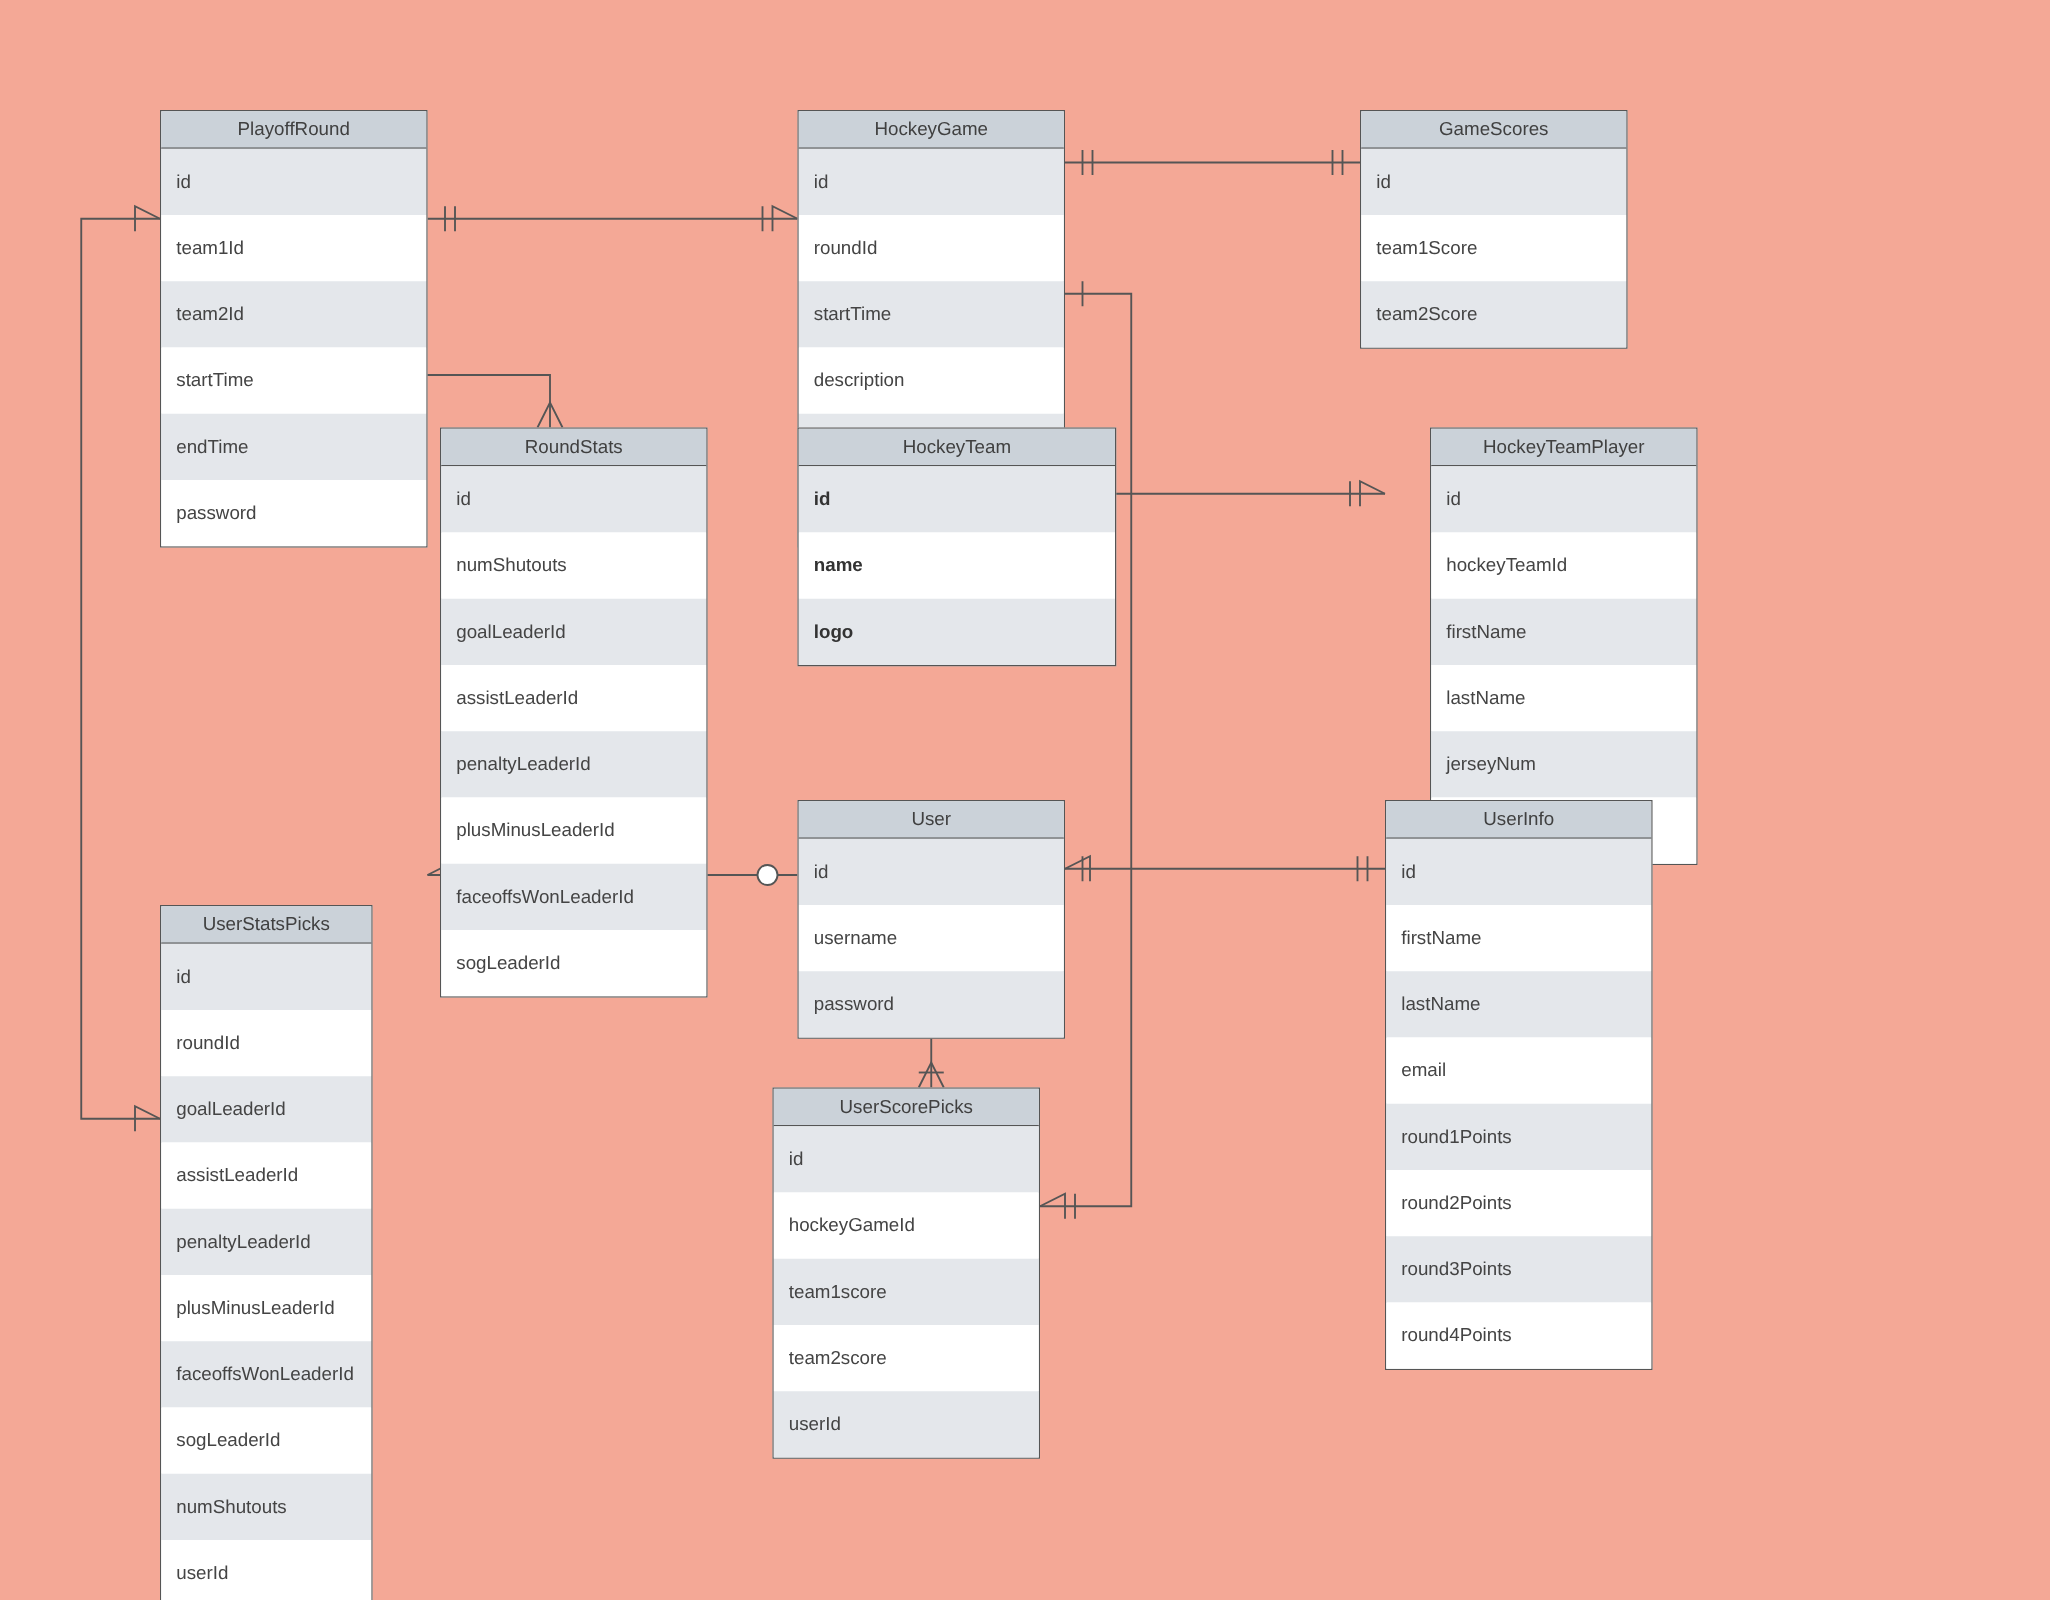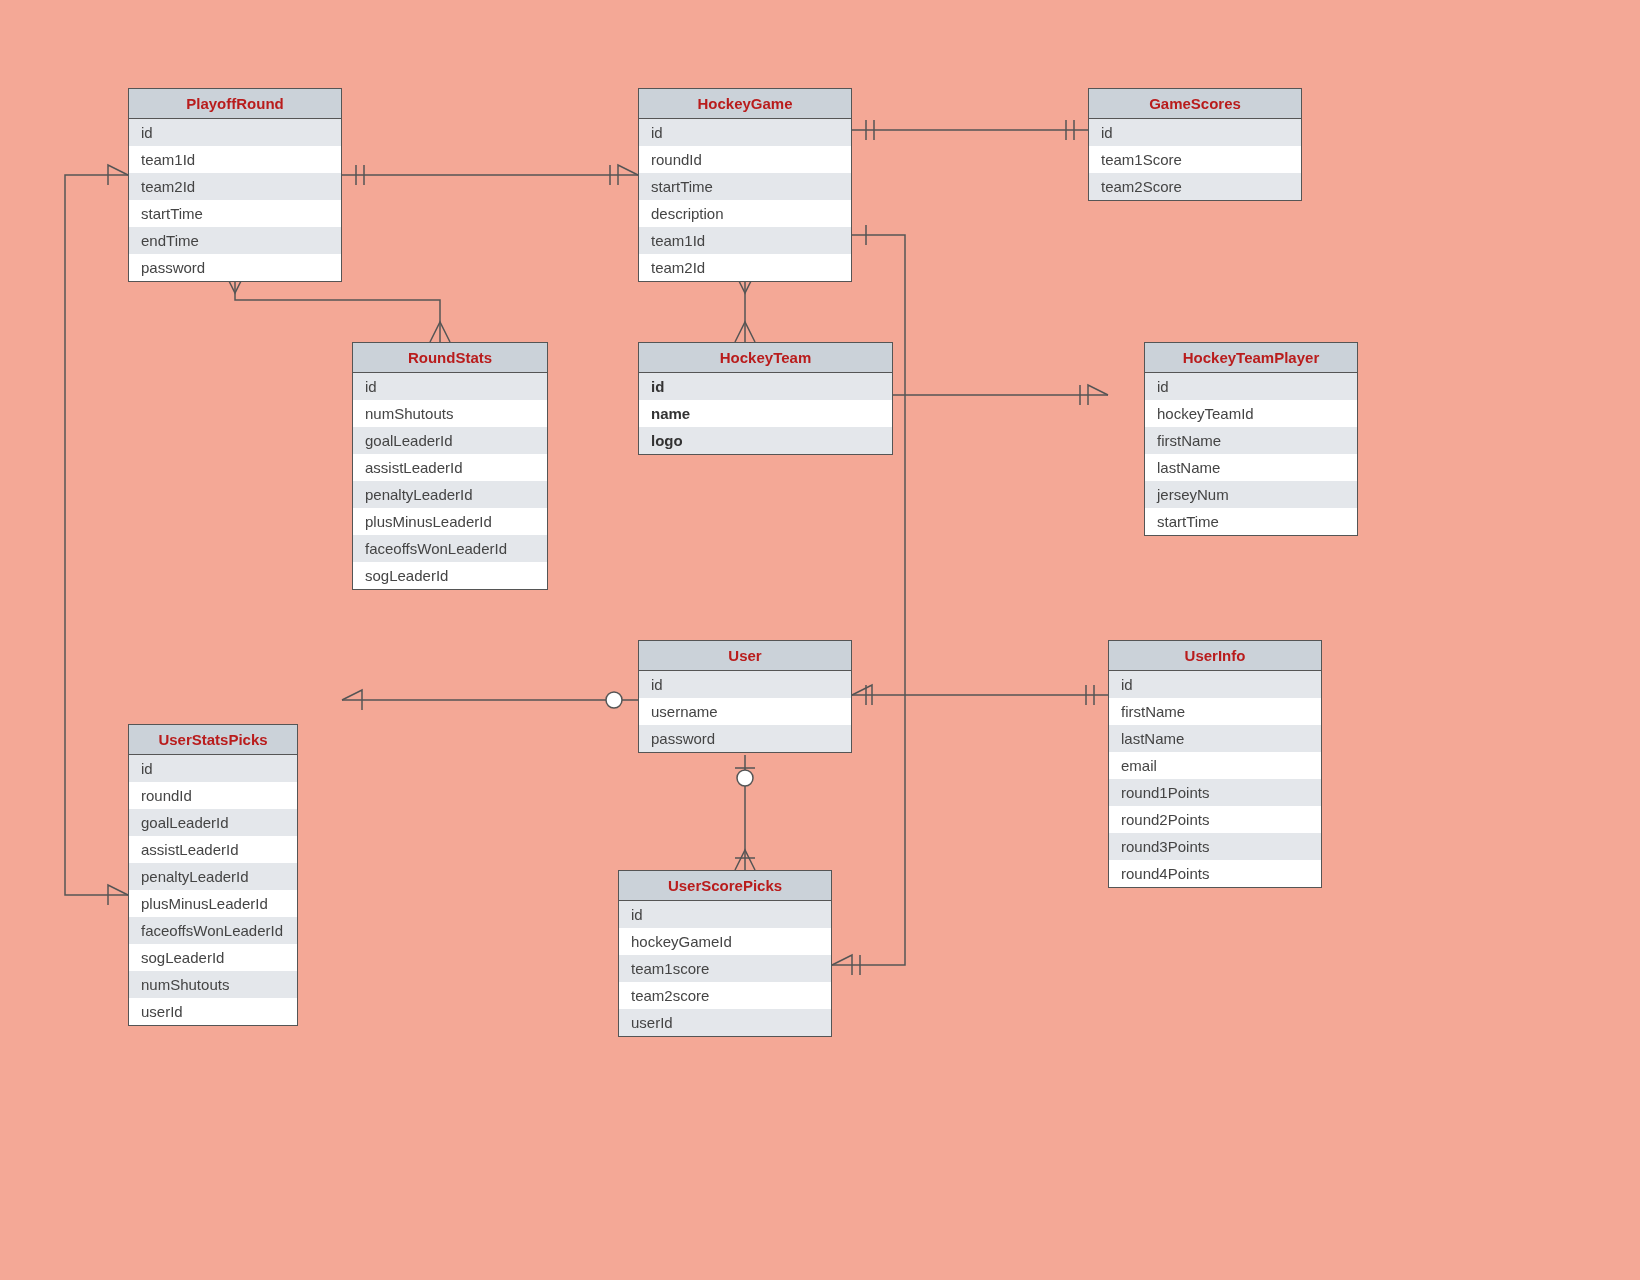--- a/index.html
+++ b/index.html
@@ -19,28 +19,28 @@
   }
   .entity {
     position: absolute;
     border: 1.5px solid #555;
     background: #fff;
     font-size: 15px;
     color: #444;
   }
   .entity-header {
     background: #cbd2d9;
-    font-weight: 700;
+    font-weight: 400;
     text-align: center;
     padding: 6px 10px;
     border-bottom: 1.5px solid #555;
-    color: #b91c1c;
+    color: #404040;
   }
   .entity-row {
-    padding: 5px 12px;
+    padding: 18px 12px;
     border-bottom: none;
   }
   .entity-row:nth-child(even) {
     background: #e4e7eb;
   }
   .entity-row:nth-child(odd) {
     background: #fff;
   }
   .entity-row.bold {
     font-weight: 700;
@@ -142,21 +142,21 @@
         <div class="entity-row">description</div>
         <div class="entity-row">team1Id</div>
         <div class="entity-row">team2Id</div>
       </div>
       <div class="entity" style="left: 1088px; top: 88px; width: 214px;">
         <div class="entity-header">GameScores</div>
         <div class="entity-row">id</div>
         <div class="entity-row">team1Score</div>
         <div class="entity-row">team2Score</div>
       </div>
-      <div class="entity" style="left: 352px; top: 342px; width: 196px;">
+      <div class="entity" style="left: 352px; top: 342px; width: 214px;">
         <div class="entity-header">RoundStats</div>
         <div class="entity-row">id</div>
         <div class="entity-row">numShutouts</div>
         <div class="entity-row">goalLeaderId</div>
         <div class="entity-row">assistLeaderId</div>
         <div class="entity-row">penaltyLeaderId</div>
         <div class="entity-row">plusMinusLeaderId</div>
         <div class="entity-row">faceoffsWonLeaderId</div>
         <div class="entity-row">sogLeaderId</div>
       </div>

